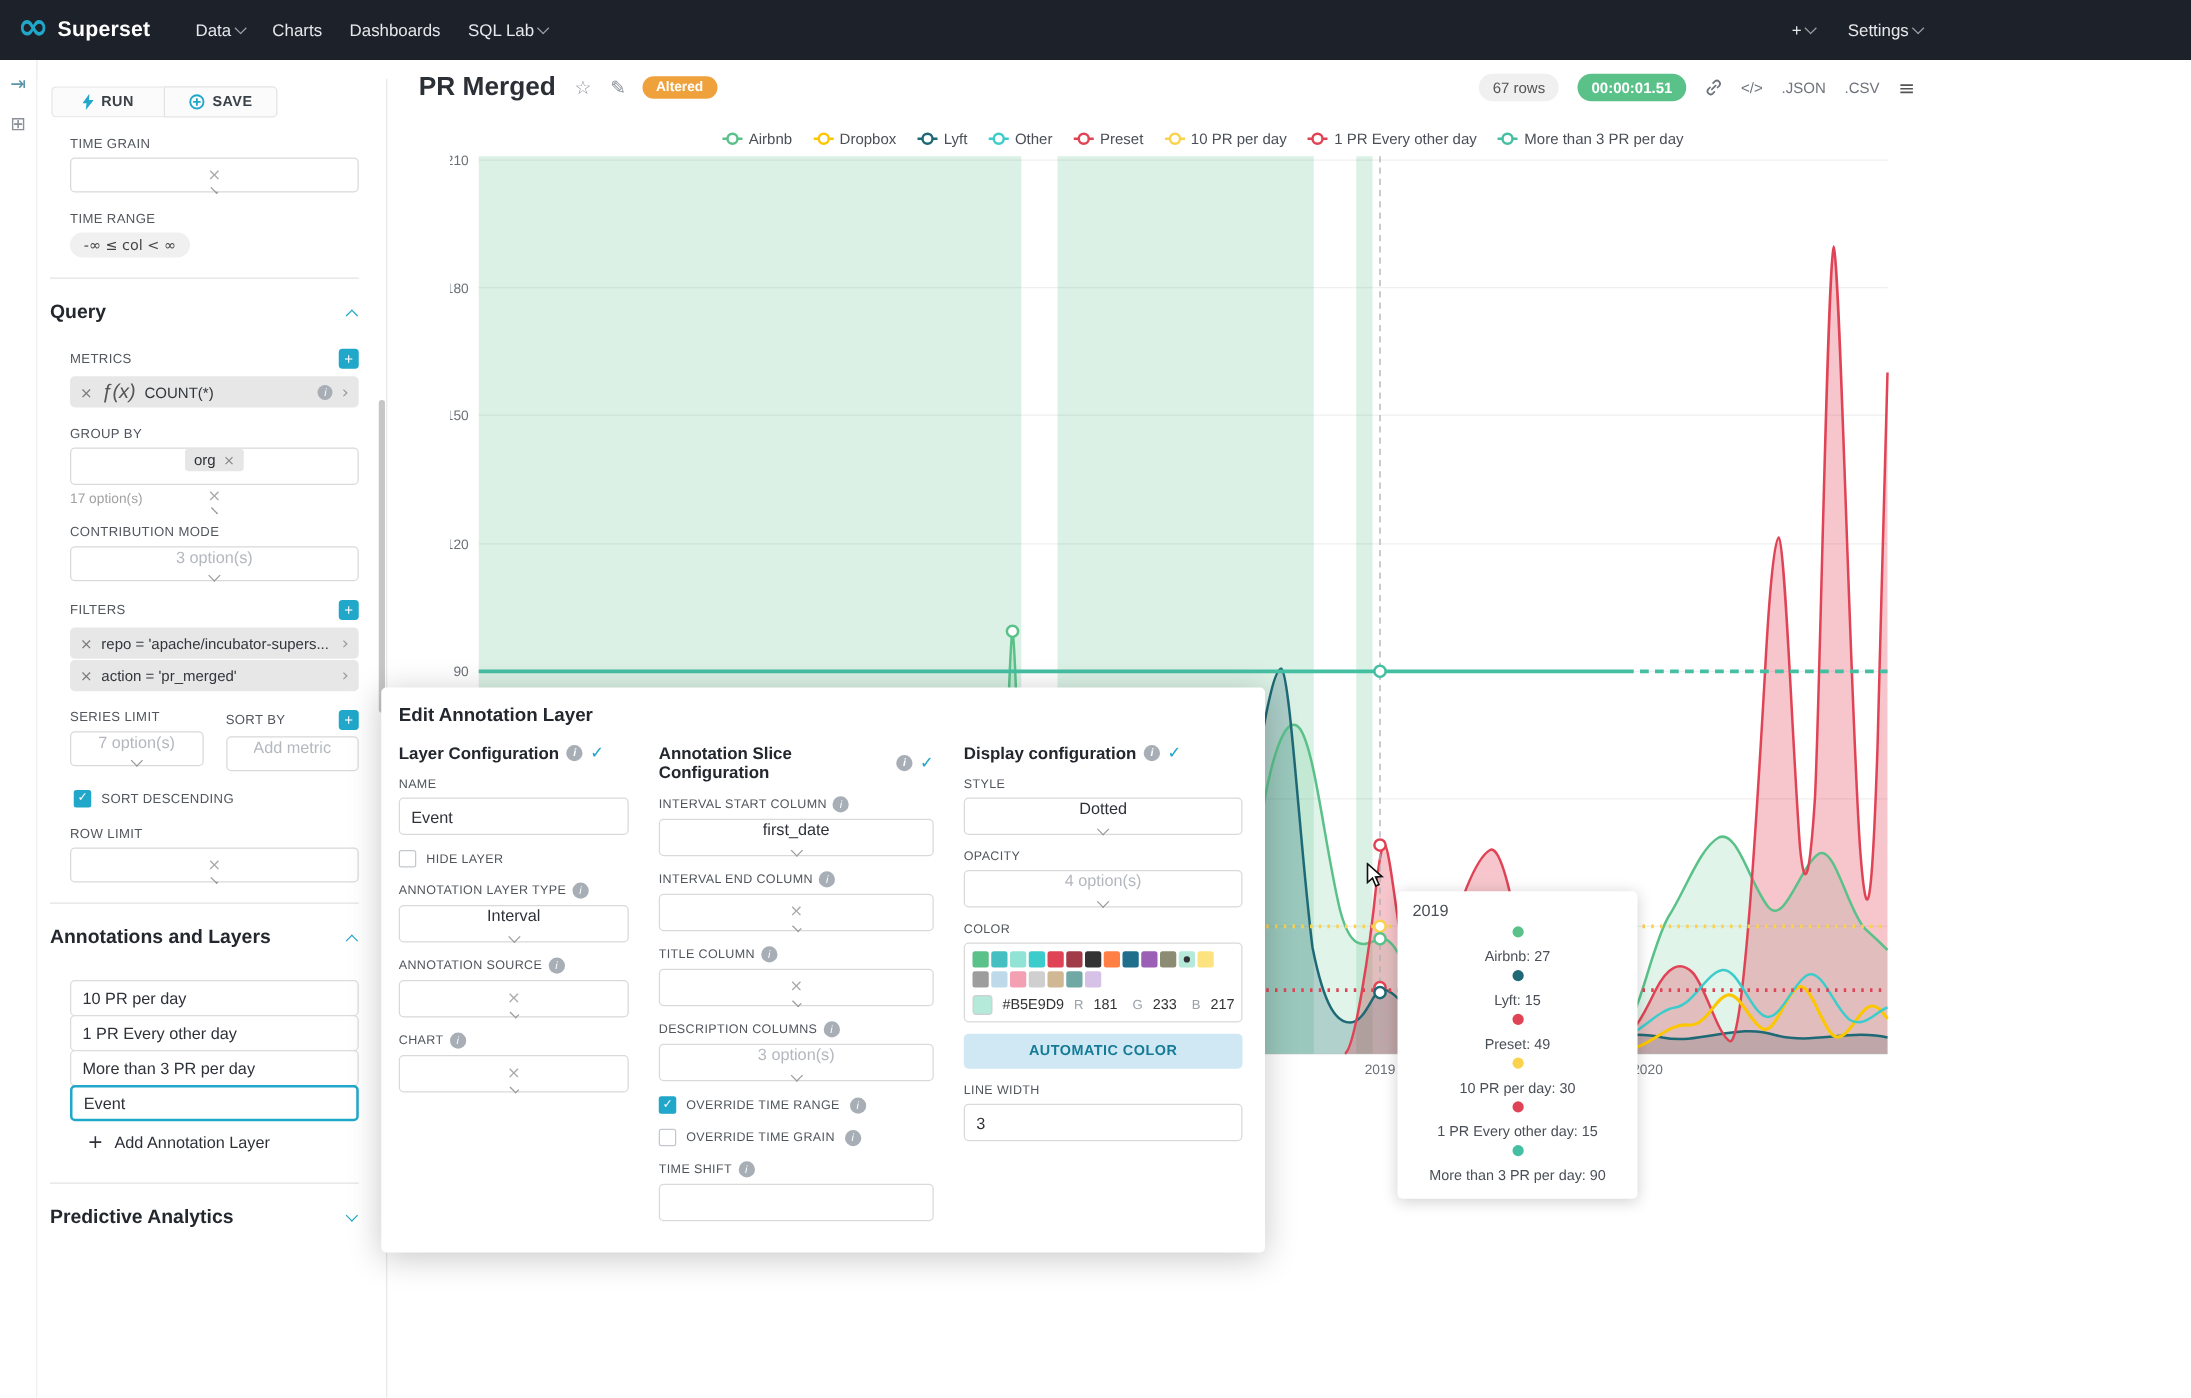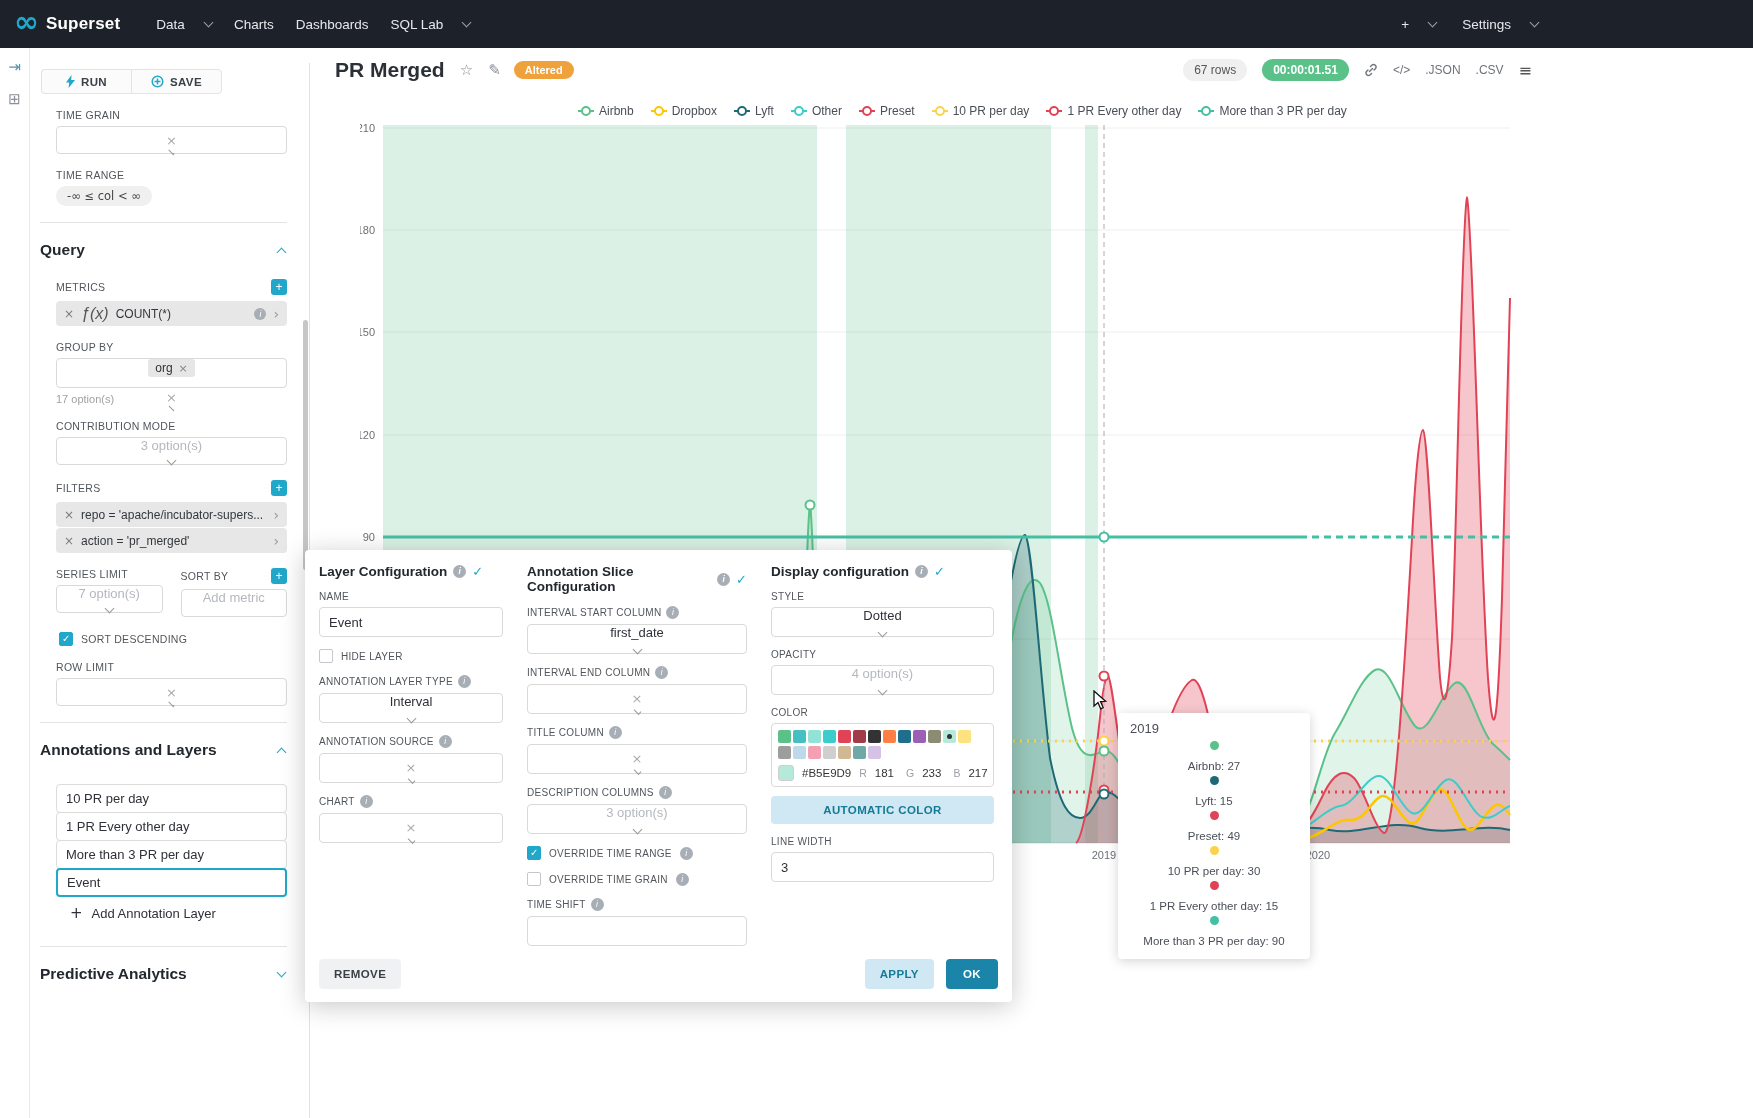--- a/index.html
+++ b/index.html
@@ -8,21 +8,21 @@
          --primary:#20A7C9; --airbnb:#5AC189; --dropbox:#FCC700; --lyft:#1E6975; --other:#3CCCCB;
          --preset:#E04355; --pr10:#FBD24B; --pr1:#E04355; --pr3:#45BFA2; --band:rgba(90,193,137,0.22);
          --altered:#EFA13C; --timer:#5AC189; --selcolor:#B5E9D9; }
   .glyph { font-family:"DejaVu Sans", sans-serif; }
 
   
   .navbar { position:absolute; top:0; left:0; width:100%; height:48px; background:#1D2129; display:flex; align-items:center; padding:0 215px 0 14px; gap:22px; }
   .brand { display:flex; align-items:center; gap:7px; margin-right:14px; cursor:pointer; }
   .brand .inf { color:var(--primary); font-size:30px; font-weight:bold; line-height:1; margin-top:-5px; }
   .brand .bname { color:#fff; font-size:17px; font-weight:700; letter-spacing:.2px; }
-  .nav-item { color:#E6E8EB; font-size:13.5px; display:flex; gap:20px; align-items:center; cursor:pointer; }
+  .nav-item { color:#E6E8EB; font-size:13.5px; display:flex; gap:4px; align-items:center; cursor:pointer; }
   .nav-right { margin-left:auto; display:flex; gap:26px; align-items:center; color:#E6E8EB; font-size:13.5px; }
   .chev { width:7px; height:7px; border-right:1.6px solid #999; border-bottom:1.6px solid #999; transform:rotate(45deg); display:inline-block; margin-top:-3px; }
   .chev.up { transform:rotate(-135deg); margin-top:4px; }
   .chev.teal { border-color:var(--primary); }
   .chev.light { border-color:#9BA1AA; }
 
   
   .iconstrip { position:absolute; left:0; top:48px; width:30px; height:1070px; background:#fff; border-right:1px solid #EAEAEA; display:flex; flex-direction:column; align-items:center; padding-top:10px; gap:14px; }
   .iconstrip .ic1 { color:#5A96A8; font-size:15px; cursor:pointer; }
   .iconstrip .ic2 { color:#8A8F98; font-size:15px; cursor:pointer; }
@@ -487,20 +487,21 @@
         <span>1 PR Every other day: 15</span>
       </div>
     <div class="tt-row">
         <span class="tdot" style="--c: #45BFA2;"></span>
         <span>More than 3 PR per day: 90</span>
       </div>
   </div>
 </main>
 
 <div class="modal">
+  <div class="m-title">Edit Annotation Layer</div>
   <div class="m-cols">
 
     <div class="m-col1">
       <div class="m-sec">
         <span>Layer Configuration</span>
         <span class="info">i</span>
         <span class="mcheck glyph">✓</span>
       </div>
       <div class="m-lbl">
           <span>NAME</span>
@@ -655,24 +656,19 @@
         </div>
       </div>
       <button class="autocolor">AUTOMATIC COLOR</button>
       <div class="m-lbl">
           <span>LINE WIDTH</span>
         </div>
       <input class="input" value="3" style="">
     </div>
   </div>
 
-  <div class="m-footer">
-    <button class="btn-remove">REMOVE</button>
-    <button class="btn-apply">APPLY</button>
-    <button class="btn-ok">OK</button>
-  </div>
 </div>
 
 <div class="cursor">
   <svg width="18" height="21" viewBox="0 0 18 21">
       <path d="M2,1 L2,16 L6,12.5 L8.6,18.8 L11.2,17.6 L8.5,11.6 L13.6,11.3 Z" fill="#fff" stroke="#111" stroke-width="1.3"></path>
     </svg>
 </div>
 
 </body></html>

